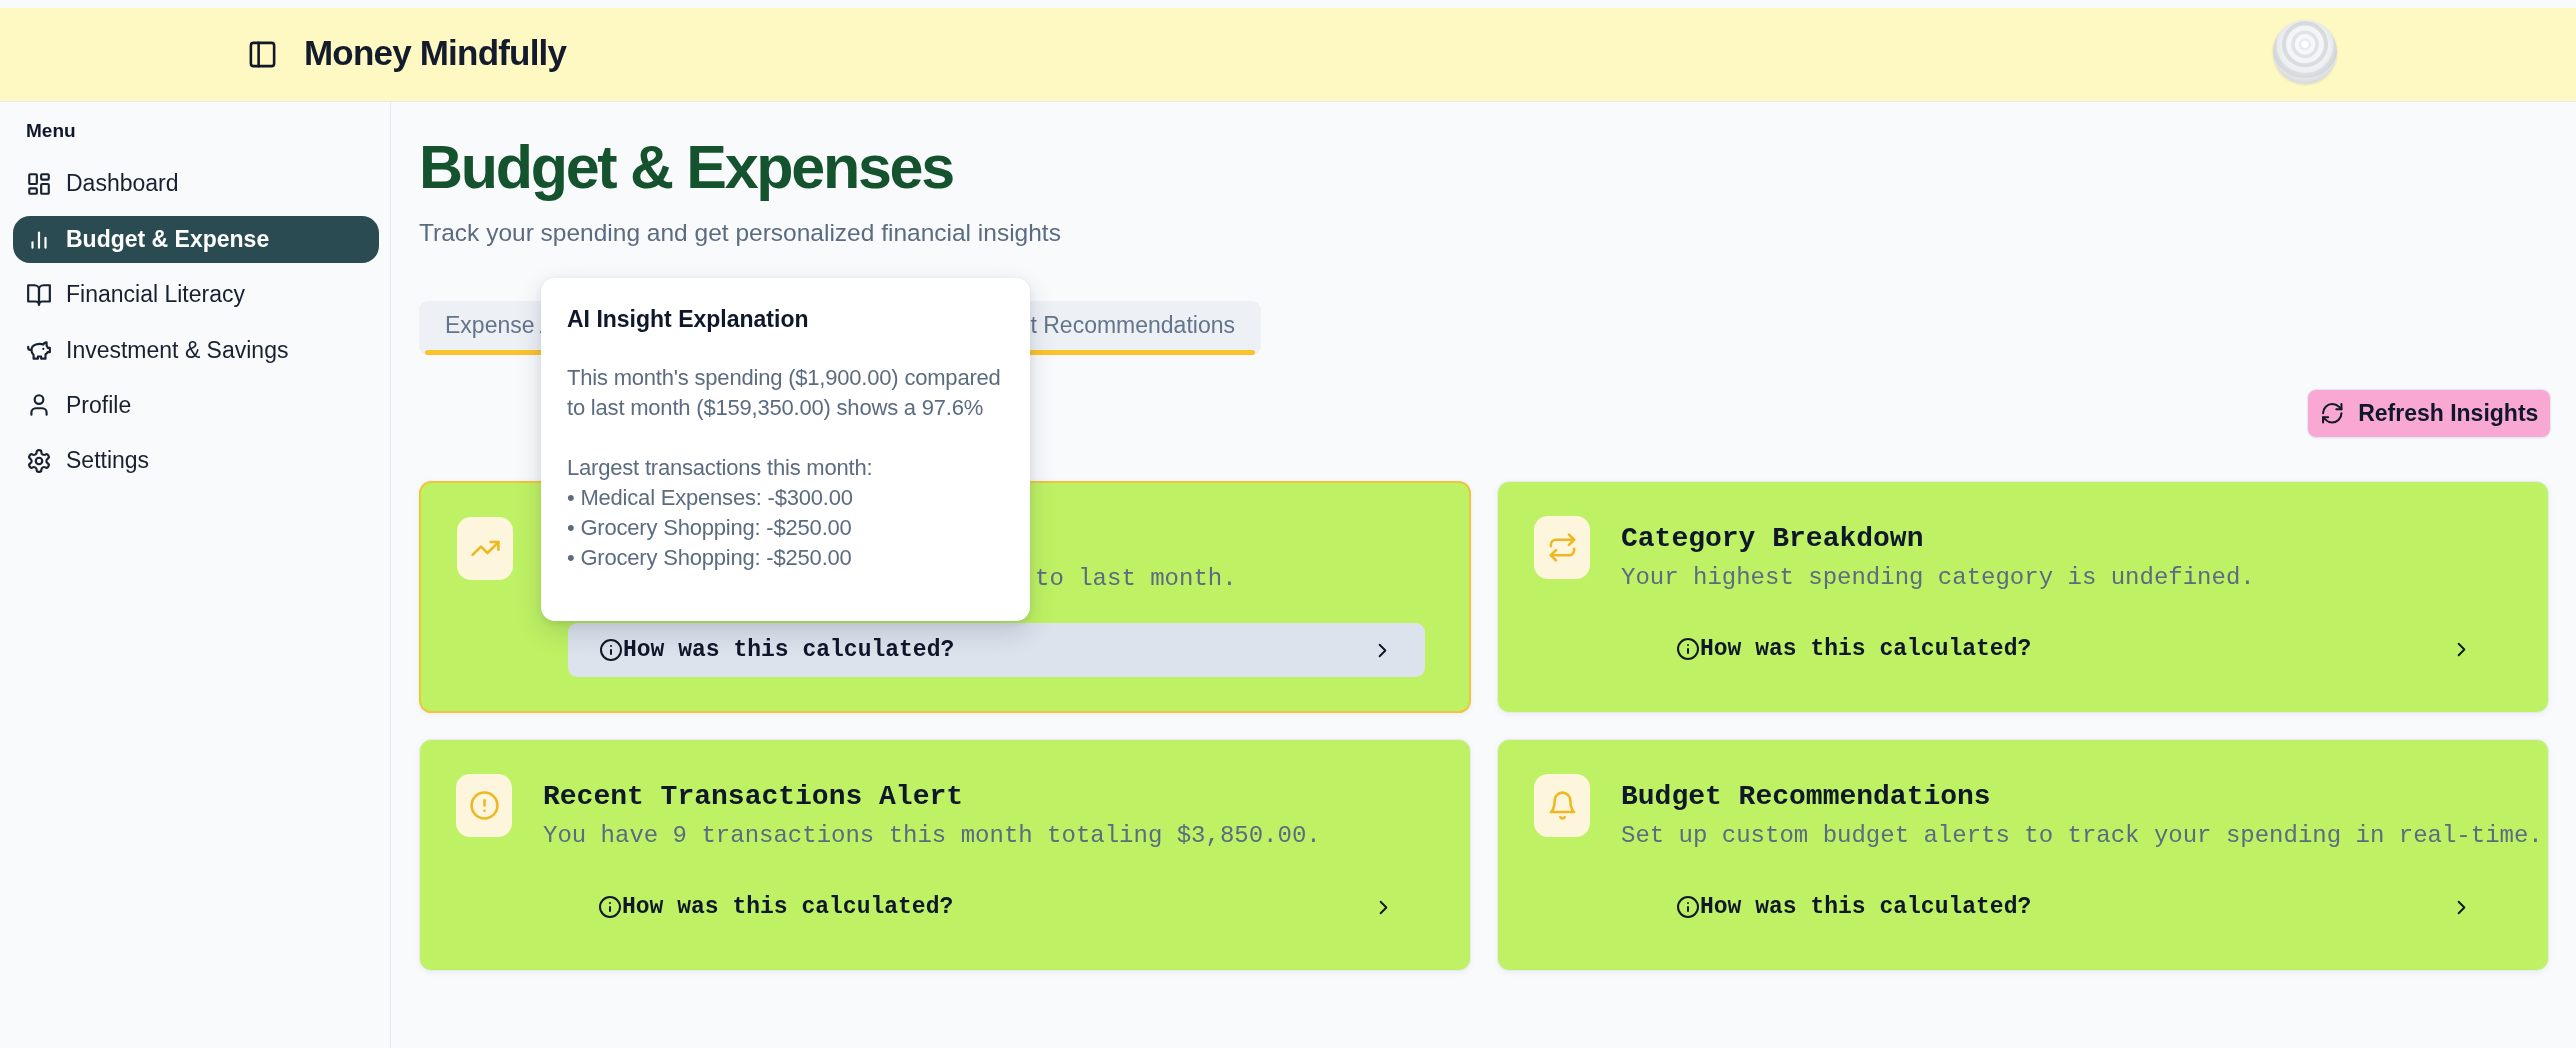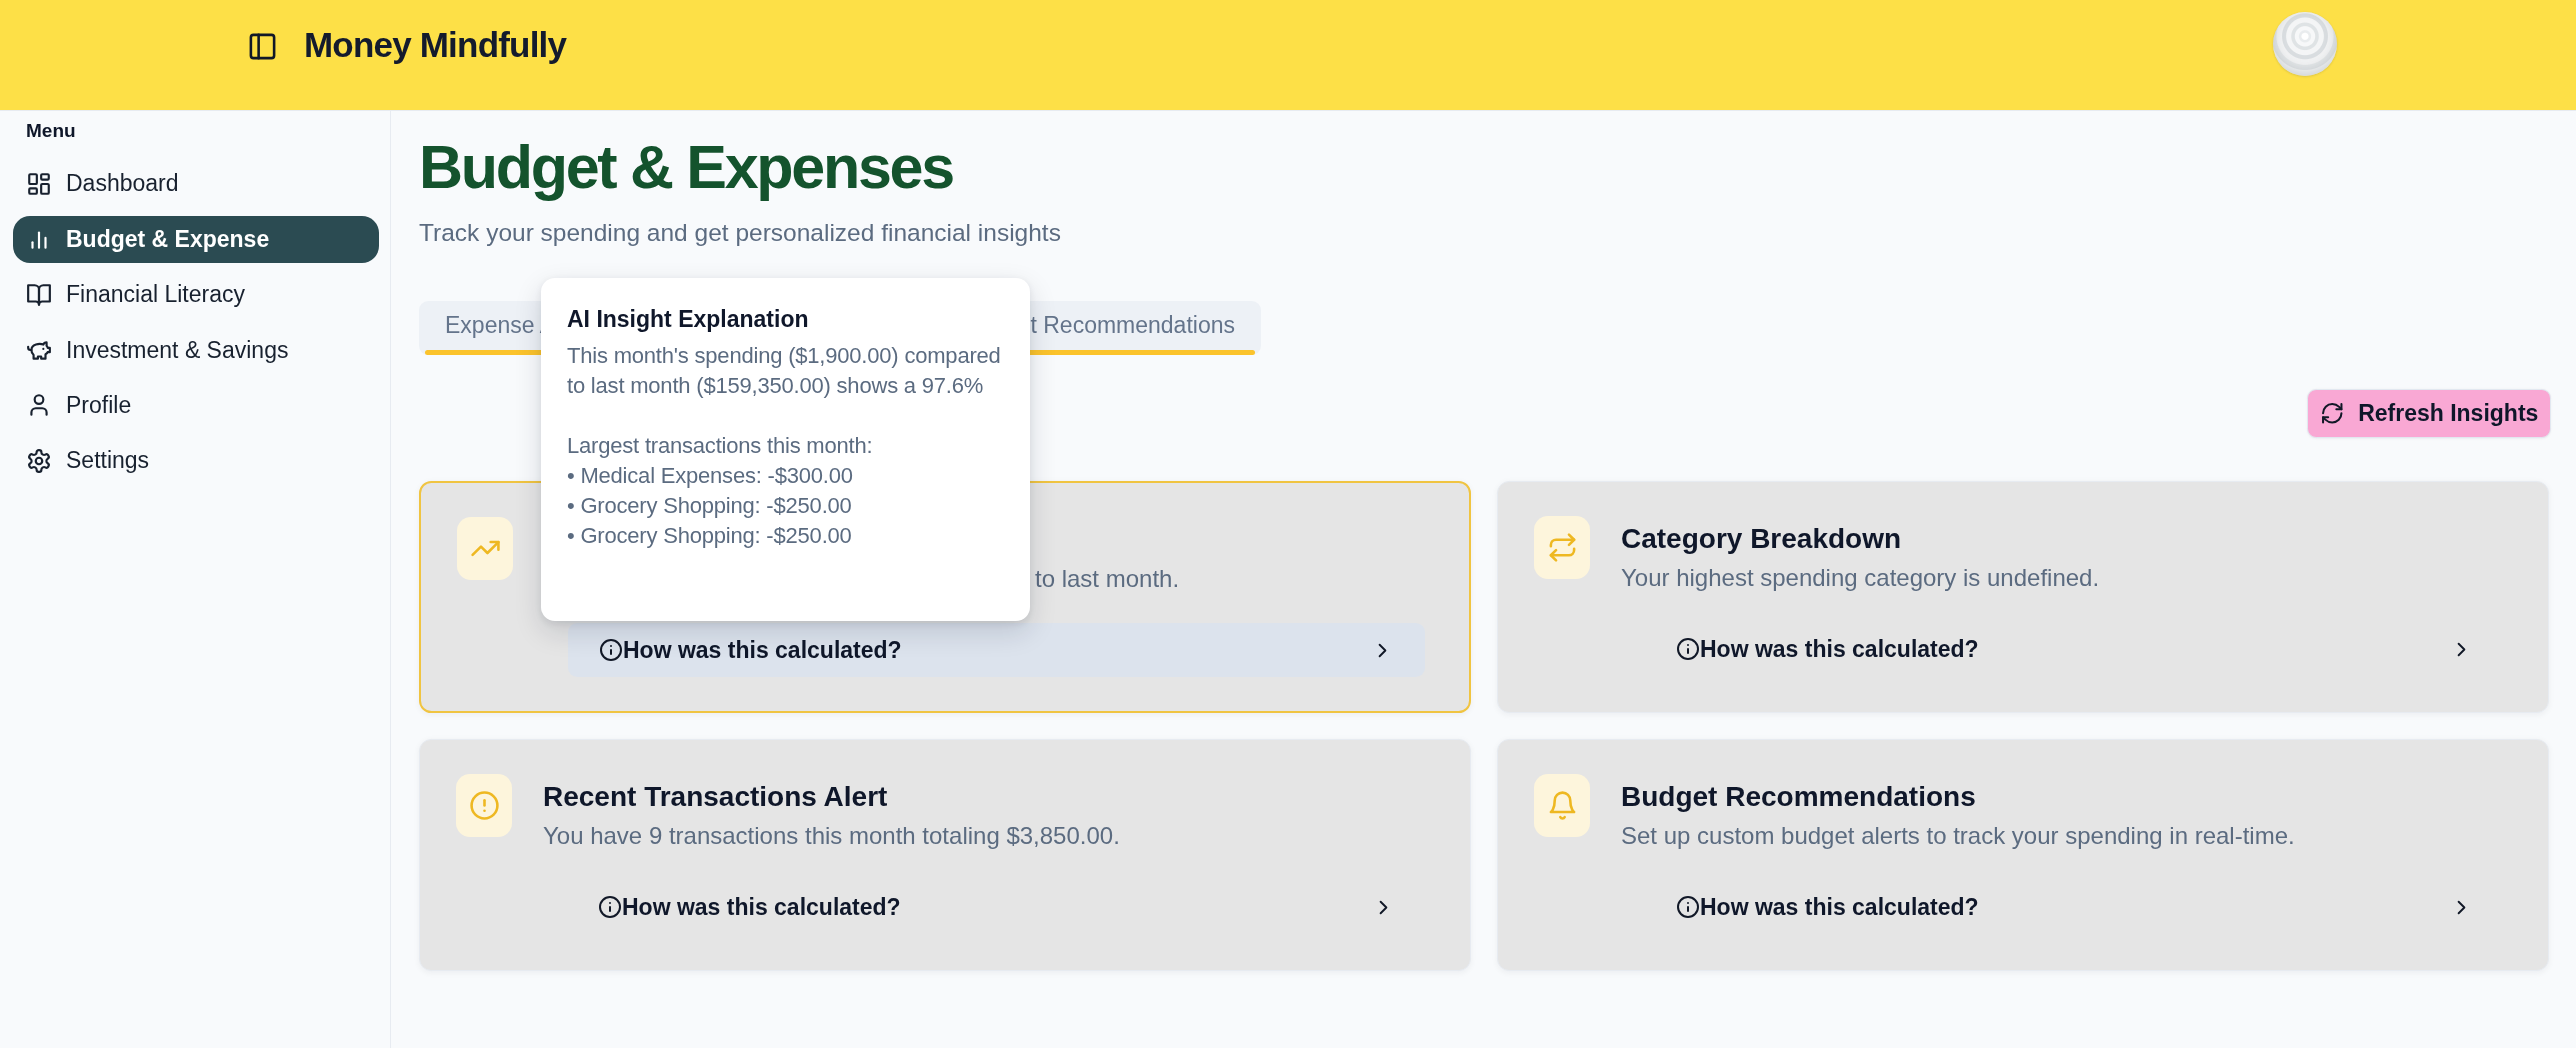--- a/index.html
+++ b/index.html
@@ -7,22 +7,22 @@
   body {
     font-family: "Liberation Sans", sans-serif;
     background: #f8fafc;
     color: #0f172a;
     position: relative;
   }
   svg { display: block; }
 
   
   .header {
-    position: absolute; top: 0; left: 0; width: 2576px; height: 111px;
-    background: #fde047; border-bottom: 1.5px solid #e7ebf1; z-index: 20;
+    position: absolute; top: 8px; left: 0; width: 2576px; height: 94px;
+    background: #fef9c3; border-bottom: 1.5px solid #e7ebf1; z-index: 20;
   }
   .panel-toggle {
     position: absolute; left: 247px; top: 31px; width: 31px; height: 31px;
     color: #111827; cursor: pointer; background: none; border: none;
   }
   .app-title {
     position: absolute; left: 304px; top: 25px;
     font-size: 35px; font-weight: bold; color: #141b2d; letter-spacing: -0.8px;
   }
   .avatar {
@@ -81,22 +81,22 @@
     background: #f9a8d4; border: 1.5px solid #e2e8f0; border-radius: 9.2px;
     display: flex; align-items: center; justify-content: center; gap: 14px;
     font-size: 23px; font-weight: bold; color: #0f172a; cursor: pointer;
     box-shadow: 0 0.8px 2.3px rgba(15,23,42,.05); z-index: 1; font-family: inherit;
   }
   .refresh-btn .btn-icon { width: 24.5px; height: 24.5px; color: #111827; }
 
   
   .card {
     position: absolute; width: 1052px; height: 232px;
-    background: #e5e5e5; border: 1.5px solid #e7ebf1; border-radius: 12.3px;
-    box-shadow: 0 1.5px 6.1px rgba(15,23,42,.05); z-index: 2;
+    background: #bef264; border: 1.5px solid #e7ebf1; border-radius: 12.3px;
+    box-shadow: 0 1.5px 6.1px rgba(15,23,42,.05); z-index: 2; font-family: Liberation Mono, monospace;
   }
   .card.warn { border: 2.3px solid #f0c441; }
   .card-1 { left: 419px;  top: 481px; }
   .card-2 { left: 1497px; top: 481px; }
   .card-3 { left: 419px;  top: 739px; height: 232px; }
   .card-4 { left: 1497px; top: 739px; height: 232px; }
 
   .icon-box {
     position: absolute; left: 36px; top: 34px; width: 56px; height: 63px;
     background: #fdf5dc; border-radius: 14px;
@@ -122,21 +122,21 @@
   .calc-row .info-ic { width: 24px; height: 24px; color: #111827; flex: none; }
   .calc-row .chev { width: 23px; height: 23px; color: #111827; margin-left: auto; flex: none; }
 
   
   .tooltip {
     position: absolute; left: 541px; top: 278px; width: 489px; height: 343px;
     background: #ffffff; border-radius: 14px; z-index: 100;
     box-shadow: 0 10.7px 28px rgba(15,23,42,.14), 0 2.3px 7.7px rgba(15,23,42,.08);
     padding: 28px 26px; overflow: hidden;
   }
-  .tt-title { font-size: 23px; font-weight: bold; color: #0f172a; margin-bottom: 8px; }
+  .tt-title { font-size: 23px; font-weight: bold; color: #0f172a; margin-bottom: 30px; }
   .tt-line { font-size: 22px; color: #5b6b80; line-height: 30px; letter-spacing: -0.2px; white-space: nowrap; }
   .tt-gap { height: 30px; }
 </style>
 </head>
 <body>
 
 <div class="header">
   <button class="panel-toggle">
     <svg viewBox="0 0 24 24" fill="none" stroke="currentColor" stroke-width="2" stroke-linecap="round" stroke-linejoin="round">
       <rect x="3" y="3" width="18" height="18" rx="2"></rect>

